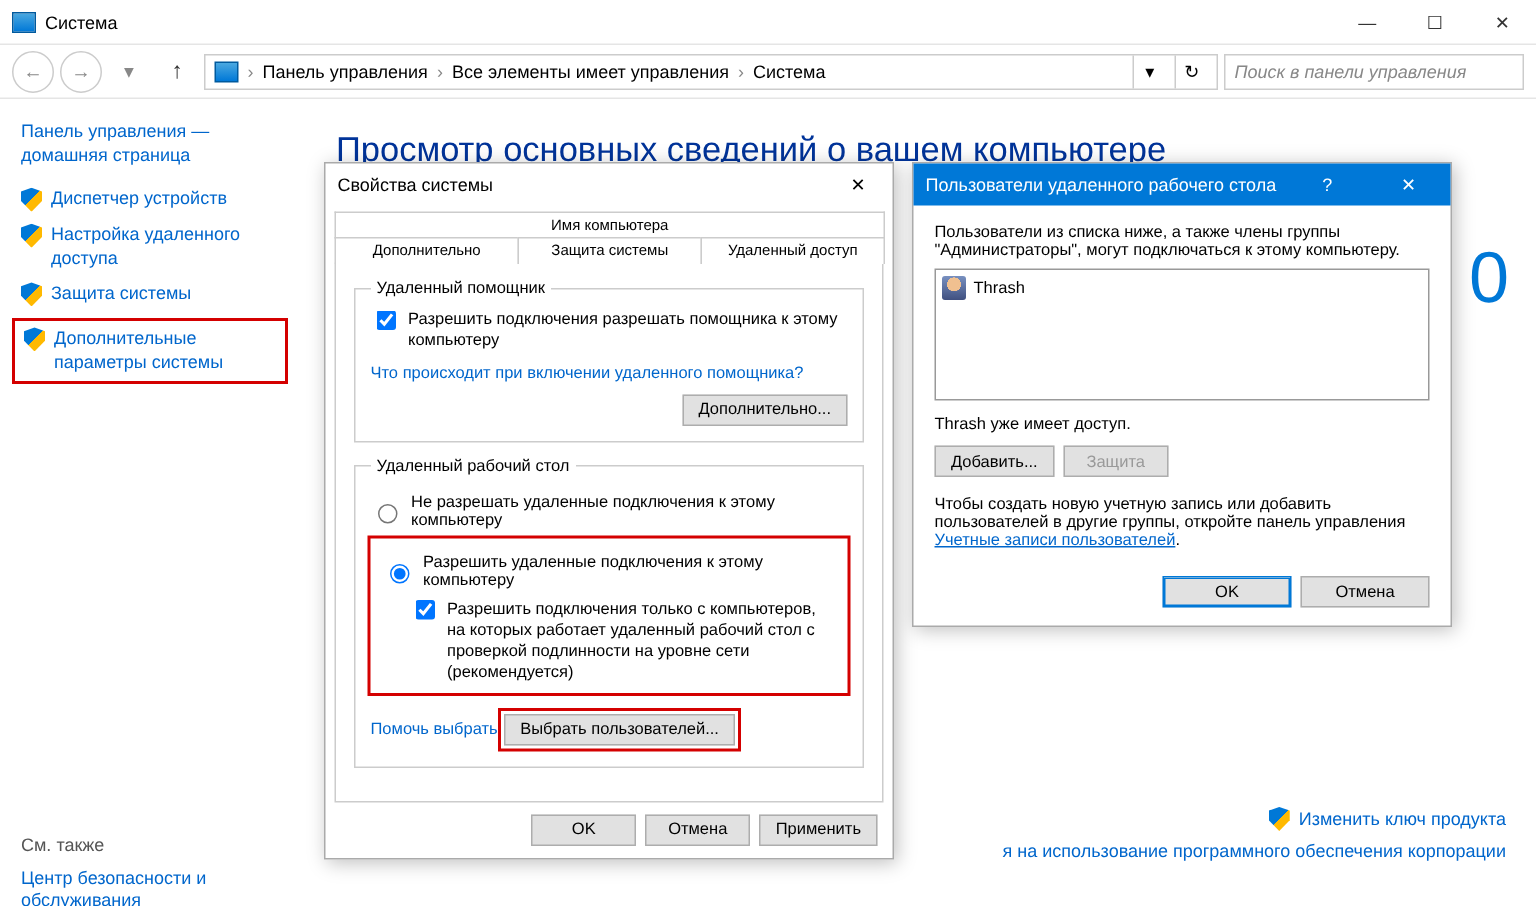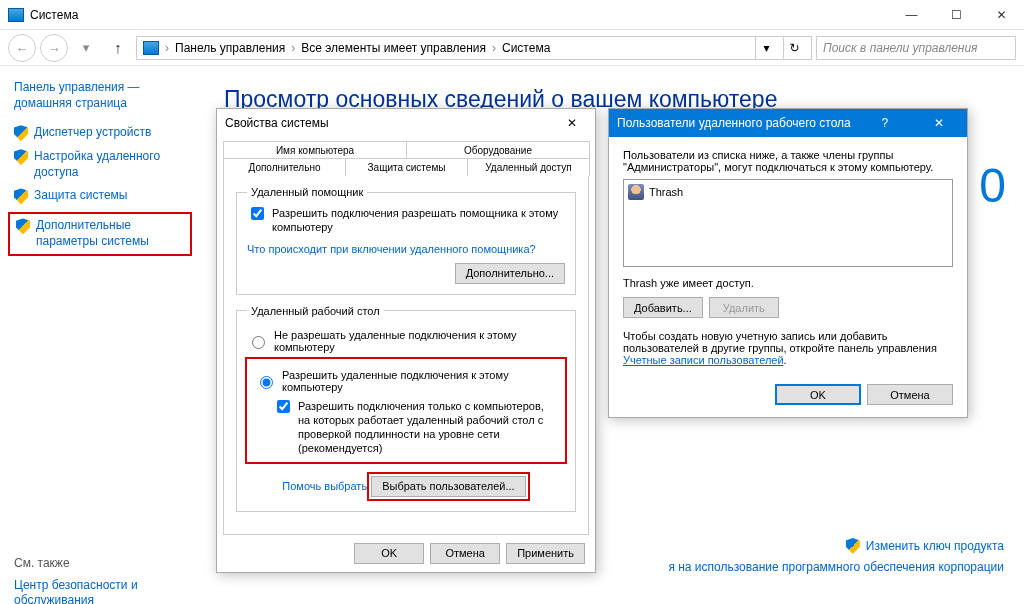--- a/index.html
+++ b/index.html
@@ -156,21 +156,20 @@
 </div>
 
 <div class="dlg dlg1">
   <div class="dlg-title">
     <span>Свойства системы</span>
     <span class="x">✕</span>
   </div>
   <div class="dlg-tabs">
     <div class="dlg-tabs-row">
       <div class="dlg-tab">Имя компьютера</div>
-      <div class="dlg-tab">Оборудование</div>
     </div>
     <div class="dlg-tabs-row">
       <div class="dlg-tab">Дополнительно</div>
       <div class="dlg-tab">Защита системы</div>
       <div class="dlg-tab active">Удаленный доступ</div>
     </div>
   </div>
   <div class="dlg-tabcontent">
     <fieldset>
       <legend>Удаленный помощник</legend>
@@ -191,21 +190,21 @@
       <div class="redframe">
         <label class="radio">
           <input type="radio" name="rdp" checked="" style="">
           <span>Разрешить удаленные подключения к этому компьютеру</span>
         </label>
         <label class="chk" style="margin:6px 0 0 18px">
           <input type="checkbox" checked="" style="">
           <span>Разрешить подключения только с компьютеров, на которых работает удаленный рабочий стол с проверкой подлинности на уровне сети (рекомендуется)</span>
         </label>
       </div>
-      <div style="display:flex;align-items:center;justify-content:center;margin-top:8px">
+      <div style="display:flex;align-items:center;justify-content:flex-start;margin-top:8px">
         <a class="lnk">Помочь выбрать</a>
         <span class="redframe" style="padding:2px;margin:0">
           <button class="btn">Выбрать пользователей...</button>
         </span>
       </div>
     </fieldset>
   </div>
   <div class="dlg-buttons">
     <button class="btn">OK</button>
     <button class="btn">Отмена</button>
@@ -223,21 +222,21 @@
     <div>Пользователи из списка ниже, а также члены группы "Администраторы", могут подключаться к этому компьютеру.</div>
     <div class="userlist">
       <div class="u">
         <span class="uicon"></span>
         <span>Thrash</span>
       </div>
     </div>
     <div style="margin-bottom:8px">Thrash уже имеет доступ.</div>
     <div style="display:flex;gap:6px;margin-bottom:12px">
       <button class="btn">Добавить...</button>
-      <button class="btn disabled">Удалить</button>
+      <button class="btn disabled">Защита</button>
     </div>
     <div>
       <span>Чтобы создать новую учетную запись или добавить пользователей в другие группы, откройте панель управления </span><a class="lnk" style="text-decoration:underline">Учетные записи пользователей</a>.
     </div>
     <div style="display:flex;gap:6px;justify-content:flex-end;margin-top:18px">
       <button class="btn def" style="min-width:86px">OK</button>
       <button class="btn" style="min-width:86px">Отмена</button>
     </div>
   </div>
 </div>

